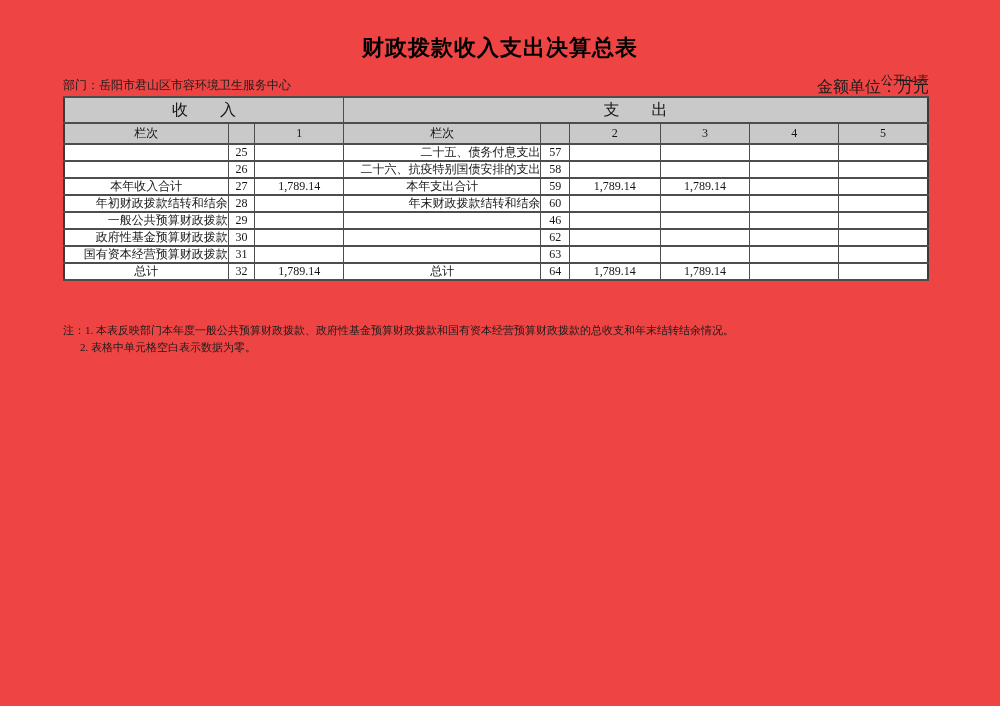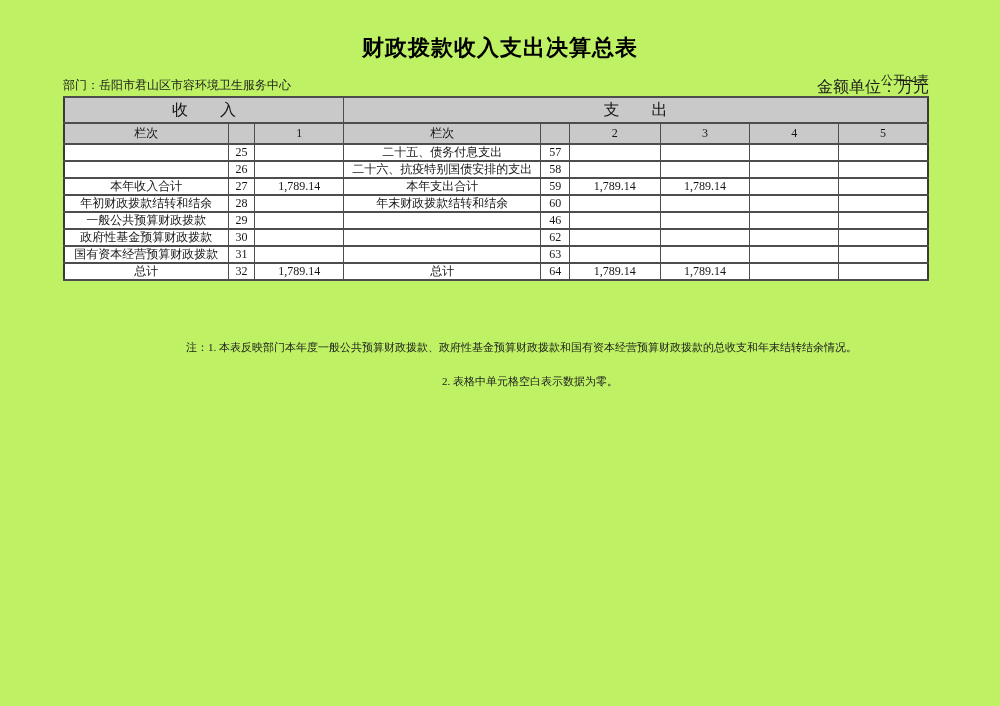--- a/index.html
+++ b/index.html
@@ -1,19 +1,19 @@
 <!DOCTYPE html>
 <html><head>
 <meta charset="utf-8">
 <style>
   html,body{margin:0;padding:0;background:#ffffff;}
   .page{
     position:relative;
     width:1000px;height:706px;
-    background:#bef264;
+    background:#ef4444;
     font-family:"Liberation Serif","DejaVu Serif",serif;
     color:#1c1c1c;
     overflow:hidden;
   }
   .title{
     position:absolute;top:33px;left:0;right:0;
     margin:0;text-align:center;
     font-size:22px;font-weight:bold;letter-spacing:1px;color:#000;
   }
   .table-code{
@@ -53,28 +53,28 @@
     text-align:center;
   }
   .group-row th{height:24px;font-size:16px;}
   .col-row th{height:34px;white-space:pre-line;line-height:15px;}
   .lane-row td{
     background:#c9c9c9;
     height:19px;
     text-align:center;
   }
   .fin-table tbody .data-row td{height:15px;line-height:15px;background:#fff;}
-  .al-l{text-align:center;padding-left:2px;}
+  .al-l{text-align:right;padding-left:2px;}
   .al-c{text-align:center;}
   .al-r{text-align:center;padding-right:3px;}
   .notes{
     position:absolute;top:322px;left:63px;right:20px;
     font-size:11px;line-height:17px;
   }
-  .note-line{margin:17px;text-align:center;}
+  .note-line{margin:0;}
   .note-indent{padding-left:17px;}
 </style>
 </head>
 <body>
 
 <div class="page">
 
   <h1 class="title">财政拨款收入支出决算总表</h1>
 
   <div class="table-code">公开04表</div>

